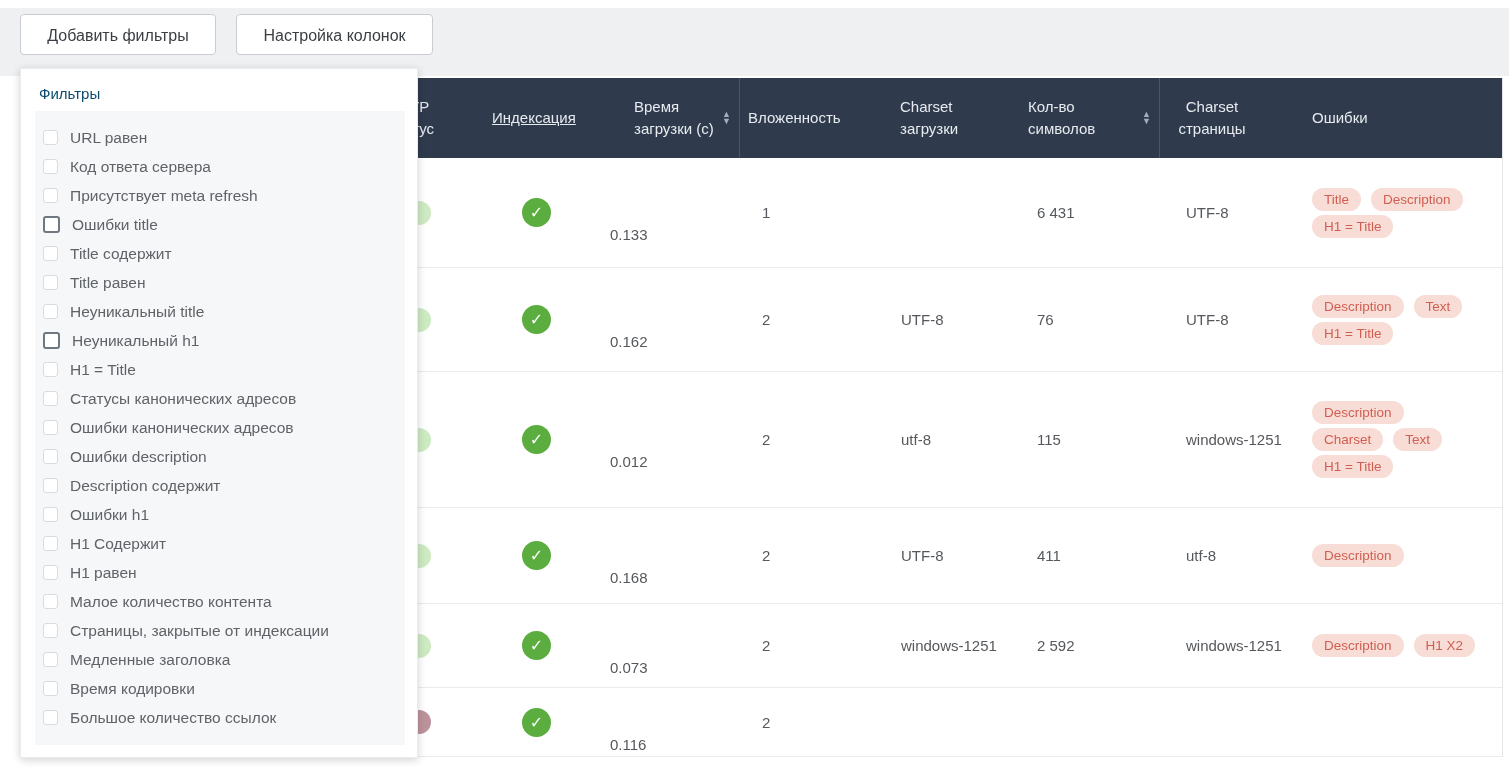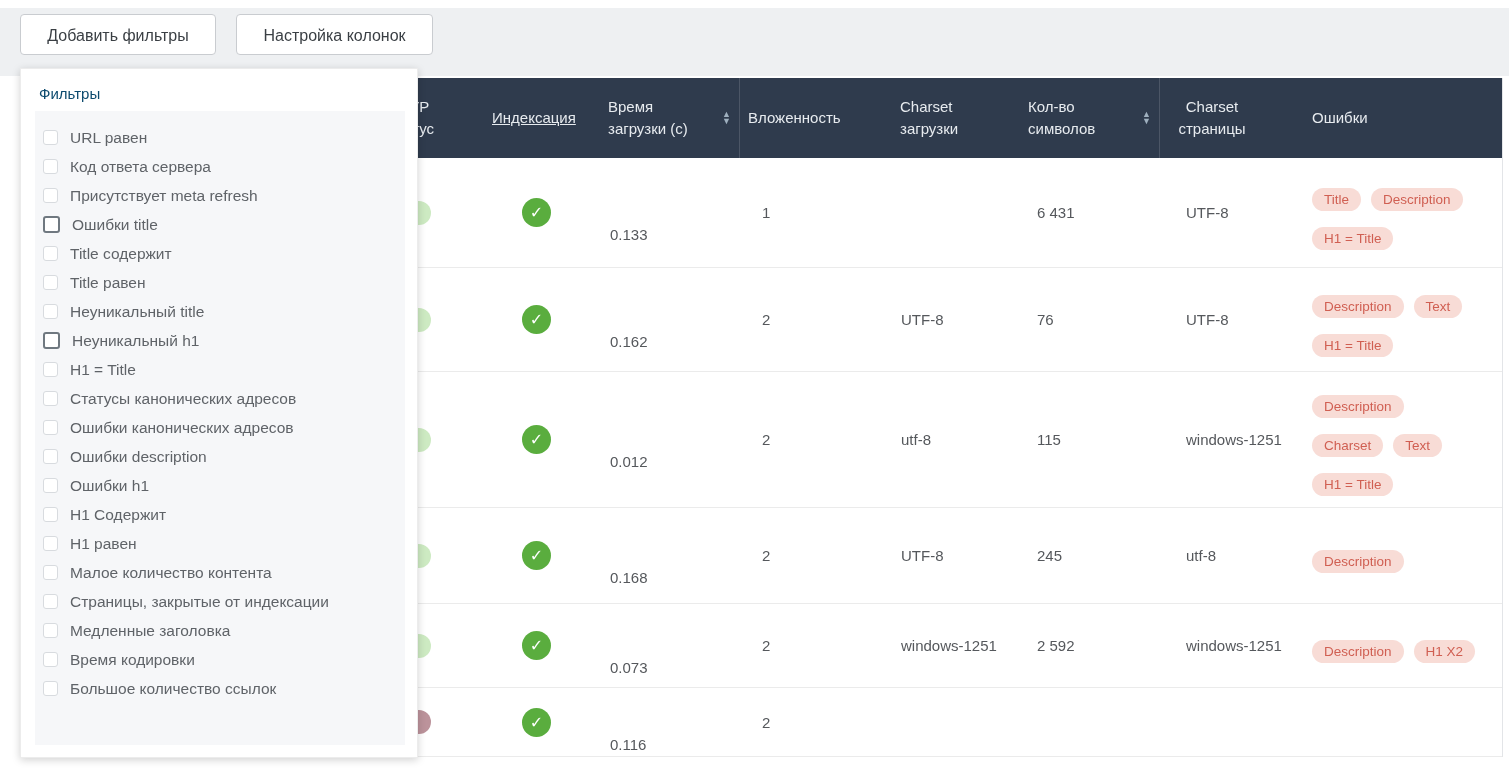--- a/index.html
+++ b/index.html
@@ -19,21 +19,21 @@
 
   
   .table-area { position:absolute; left:350px; top:78px; width:1153px; z-index:1;
     border-right:1px solid #e3e5e8; }
   .thead { display:flex; height:80px; background:#2f3b4d; color:#e7ebef; font-size:15px;
     align-items:center; }
   .th { display:flex; align-items:center; height:100%; padding-left:8px; position:relative; }
   .th-label { line-height:1.45; }
   .c-status { width:110px; } .c-status .th-label { padding-left:32px; max-width:100px; }
   .c-index { width:140px;text-decoration:underline; } .c-index .th-label { padding-left:24px; }
-  .c-load { width:140px; } .c-load .th-label { max-width:94px; }
+  .c-load { width:140px; } .c-load .th-label { max-width:94px;margin-left:26px; }
   .c-nest { width:140px; }
   .c-chhead { width:140px; padding-left:20px; } .c-chhead .th-label { max-width:84px; }
   .c-symb { width:140px; } .c-symb .th-label { max-width:84px; }
   .c-chpage { width:140px; padding-left:10px;text-align:center; } .c-chpage .th-label { max-width:84px; }
   .c-err { width:202px; padding-left:12px; }
   .th.sortable { justify-content:space-between; border-right:1px solid rgba(255,255,255,0.14); }
   .sort-icon { display:flex; flex-direction:column; align-items:center; margin-right:8px;
     color:#9fb0bf; font-size:9px; line-height:7px; cursor:pointer; font-style:normal; }
   .sort-icon i { font-style:normal; }
 
@@ -59,21 +59,21 @@
     border-radius:14px; font-size:14px; }
   .status-pill.ok { background:#cdeac2; color:#48663f; }
   .status-pill.err { background:#bc939b; color:#4e3b42; }
 
   .check-icon { width:29px; height:29px; border-radius:50%; background:#5aad3e; color:#fff;
     display:flex; align-items:center; justify-content:center; font-size:16px; font-weight:bold;
     margin-left:62px; }
 
   .err-line { display:flex; gap:10px; margin:4px 0; }
   .badge { display:inline-block; background:#f8dcd6; color:#d05f52; font-size:13.5px;
-    padding:4px 12px; border-radius:13px; white-space:nowrap;margin-top:12px; }
+    padding:4px 12px; border-radius:13px; white-space:nowrap; }
 
   
   .filter-panel { position:absolute; left:20px; top:68px; width:398px; height:690px;
     background:#fff; z-index:10; box-shadow:0 2px 8px rgba(0,0,0,0.18); border:1px solid #ececec; }
   .filter-title { color:#0c4a6e; font-size:15px; padding:16px 0 0 18px; }
   .filter-list { position:absolute; left:14px; top:42px; width:370px; height:634px;
     background:#f6f7f9; padding:12px 0 12px 8px; overflow:hidden; }
   .filter-item { display:flex; align-items:center; height:29px; cursor:pointer; }
   .checkbox { width:15px; height:15px; background:#fff; border:1px solid #d8dbdf;
     border-radius:3px; flex:0 0 auto; }
@@ -201,21 +201,21 @@
   <div class="trow">
     <div class="td td-status">
             <span class="status-pill ok">200</span>
           </div>
     <div class="td td-index">
             <span class="check-icon">✓</span>
           </div>
     <div class="td td-load">0.168</div>
     <div class="td td-nest">2</div>
     <div class="td td-chhead">UTF-8</div>
-    <div class="td td-symb">245</div>
+    <div class="td td-symb">411</div>
     <div class="td td-chpage">utf-8</div>
     <div class="td td-err">
             <div class="err-line">
               <span class="badge">Description</span>
             </div>
           </div>
   </div>
 
   <div class="trow">
     <div class="td td-status">
@@ -310,20 +310,24 @@
   <div class="filter-item">
     <span class="checkbox"></span>
     <span class="filter-label">Ошибки канонических адресов</span>
   </div>
 
   <div class="filter-item">
     <span class="checkbox"></span>
     <span class="filter-label">Ошибки description</span>
   </div>
 
+  <div class="filter-item">
+    <span class="checkbox"></span>
+    <span class="filter-label">Description содержит</span>
+  </div>
 
   <div class="filter-item">
     <span class="checkbox"></span>
     <span class="filter-label">Ошибки h1</span>
   </div>
 
   <div class="filter-item">
     <span class="checkbox"></span>
     <span class="filter-label">H1 Содержит</span>
   </div>

